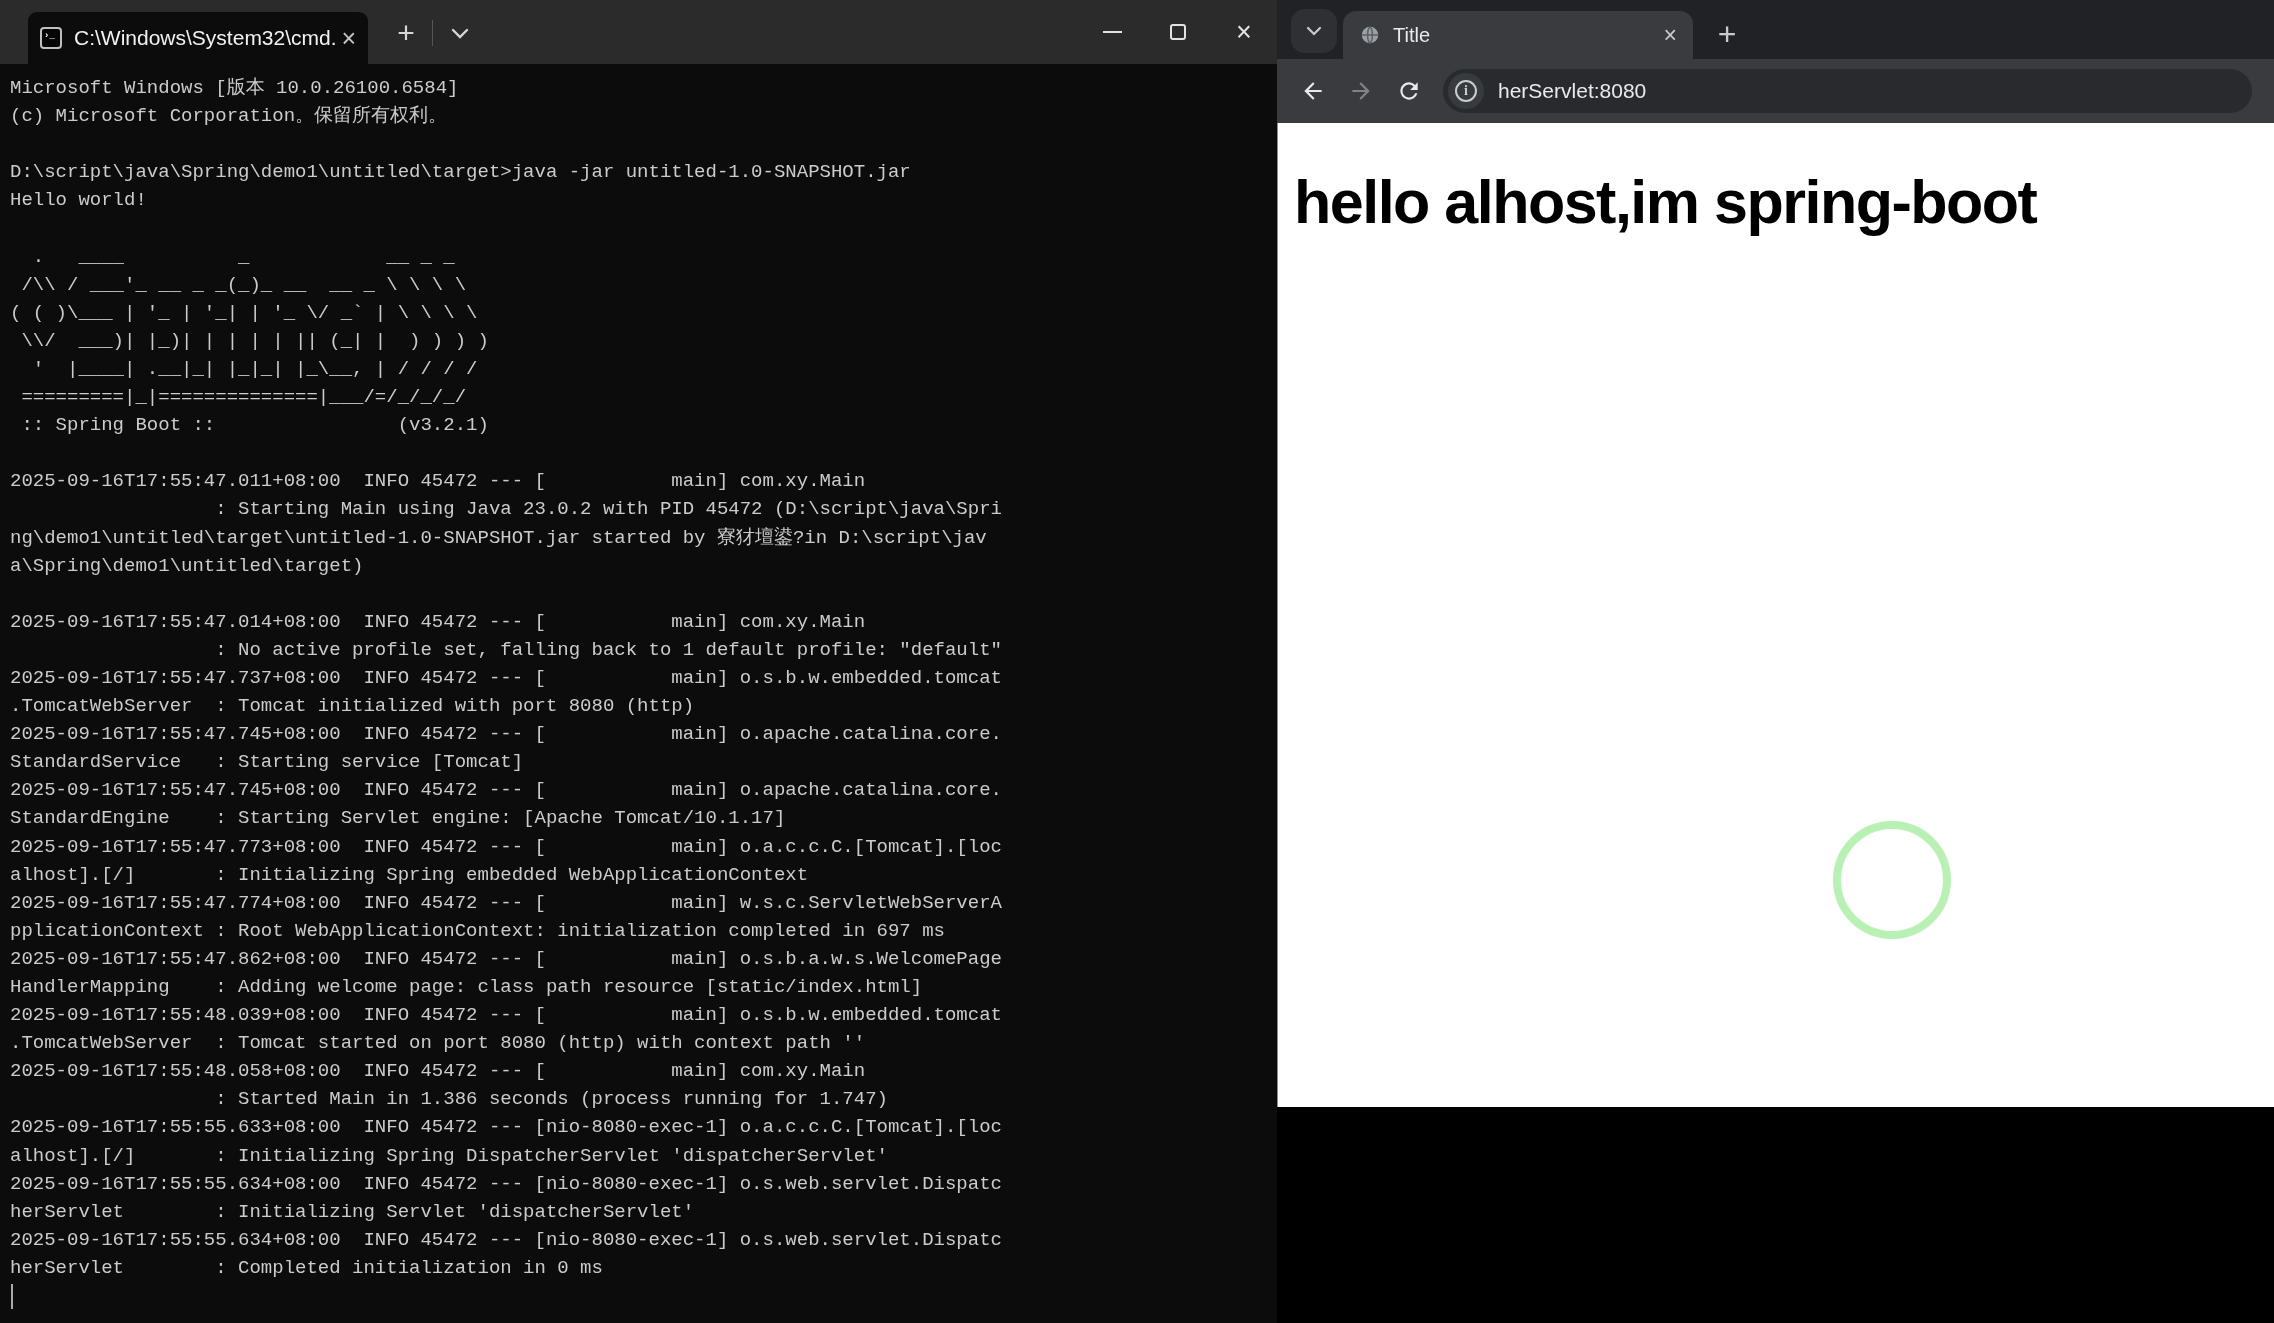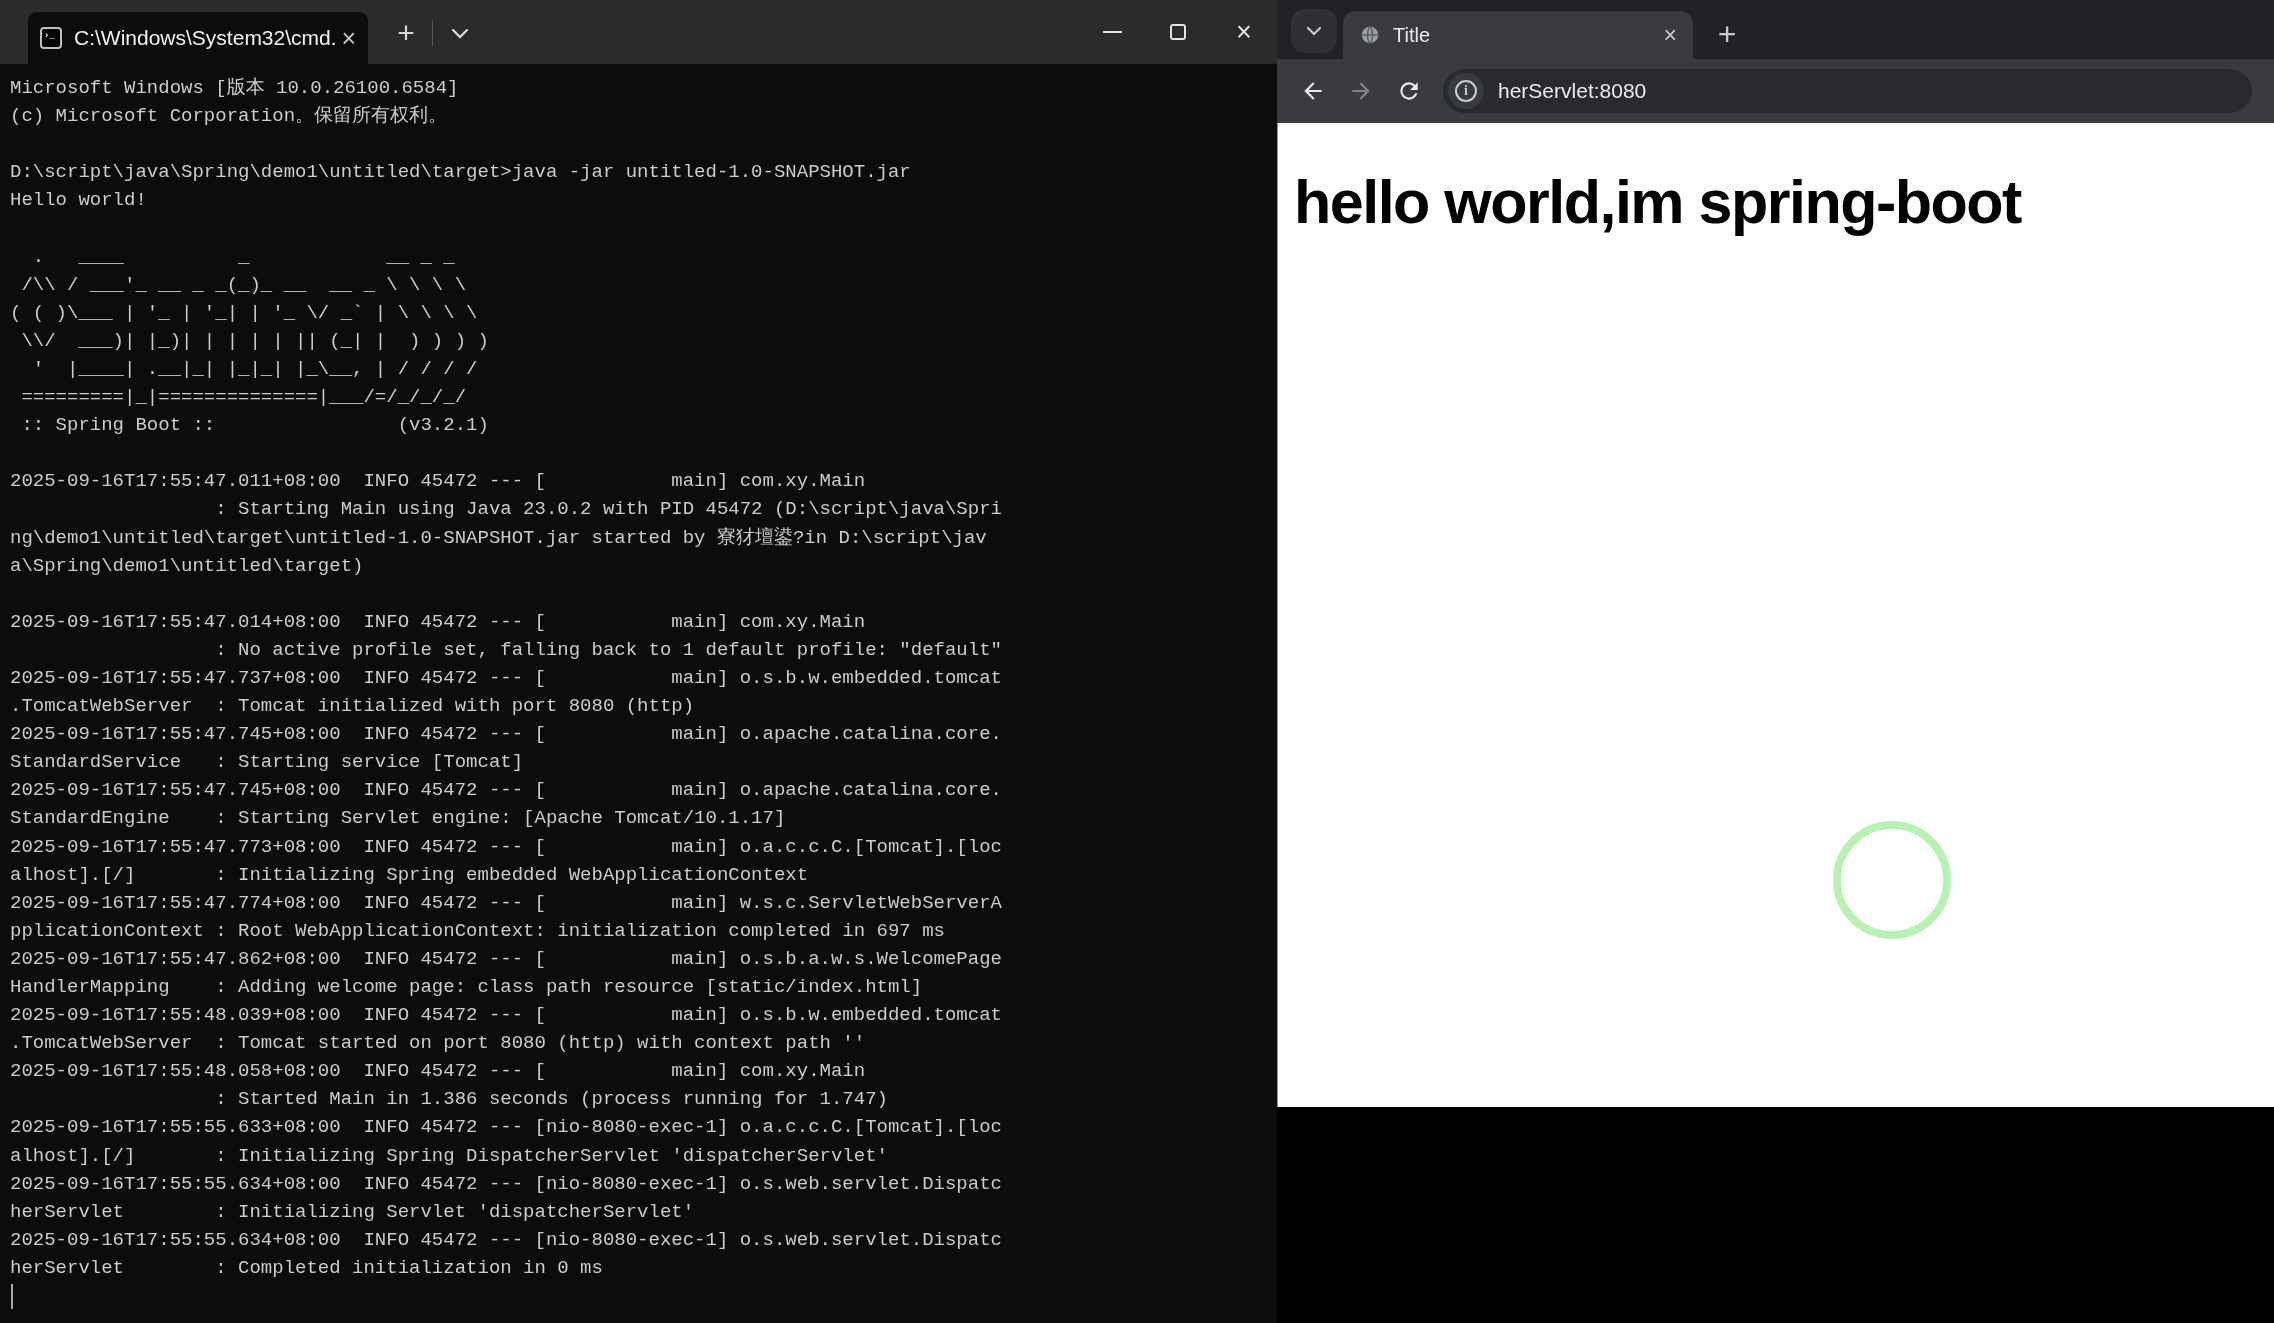--- a/index.html
+++ b/index.html
@@ -169,16 +169,16 @@
       </svg>
     </div>
     <div class="urlbar">
       <span class="site-info">
         <span class="info-ring">i</span>
       </span>
       <span class="url-text">herServlet:8080</span>
     </div>
   </div>
   <div class="content">
-    <h1 class="page-heading">hello world,im spring-boot</h1>
+    <h1 class="page-heading">hello alhost,im spring-boot</h1>
   </div>
   <div class="click-ring"></div>
 </div>
 
 </body></html>

